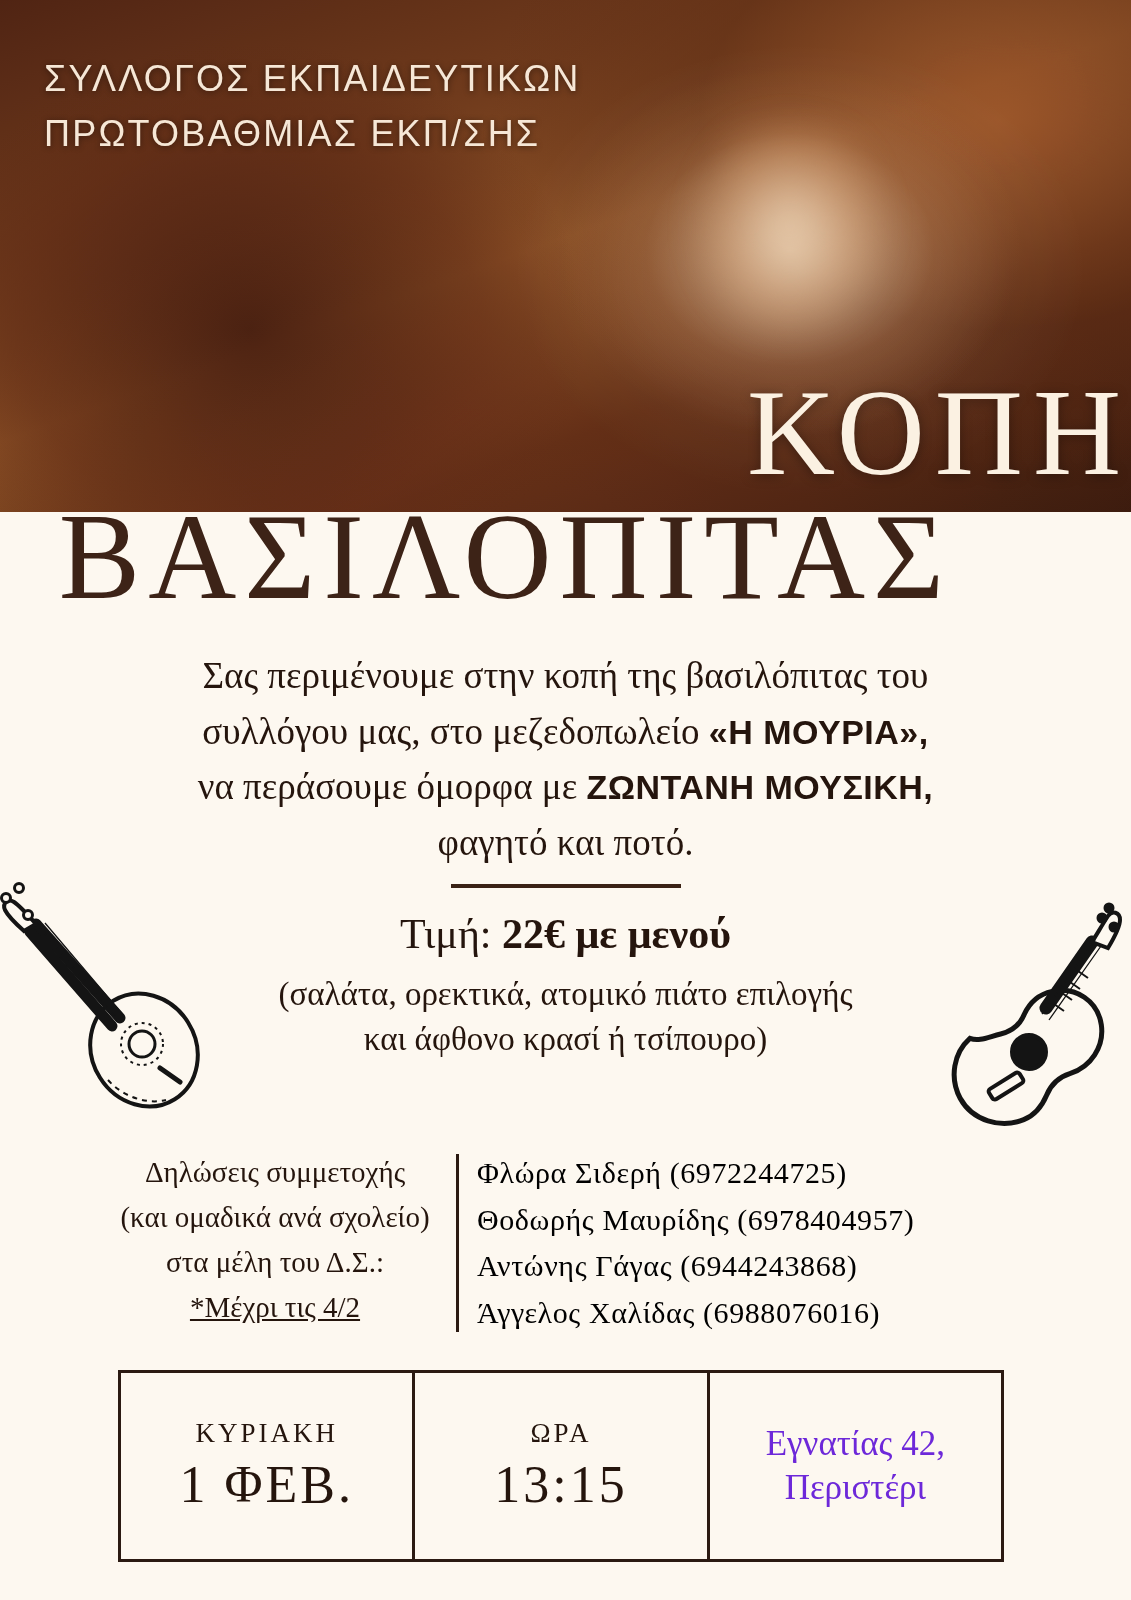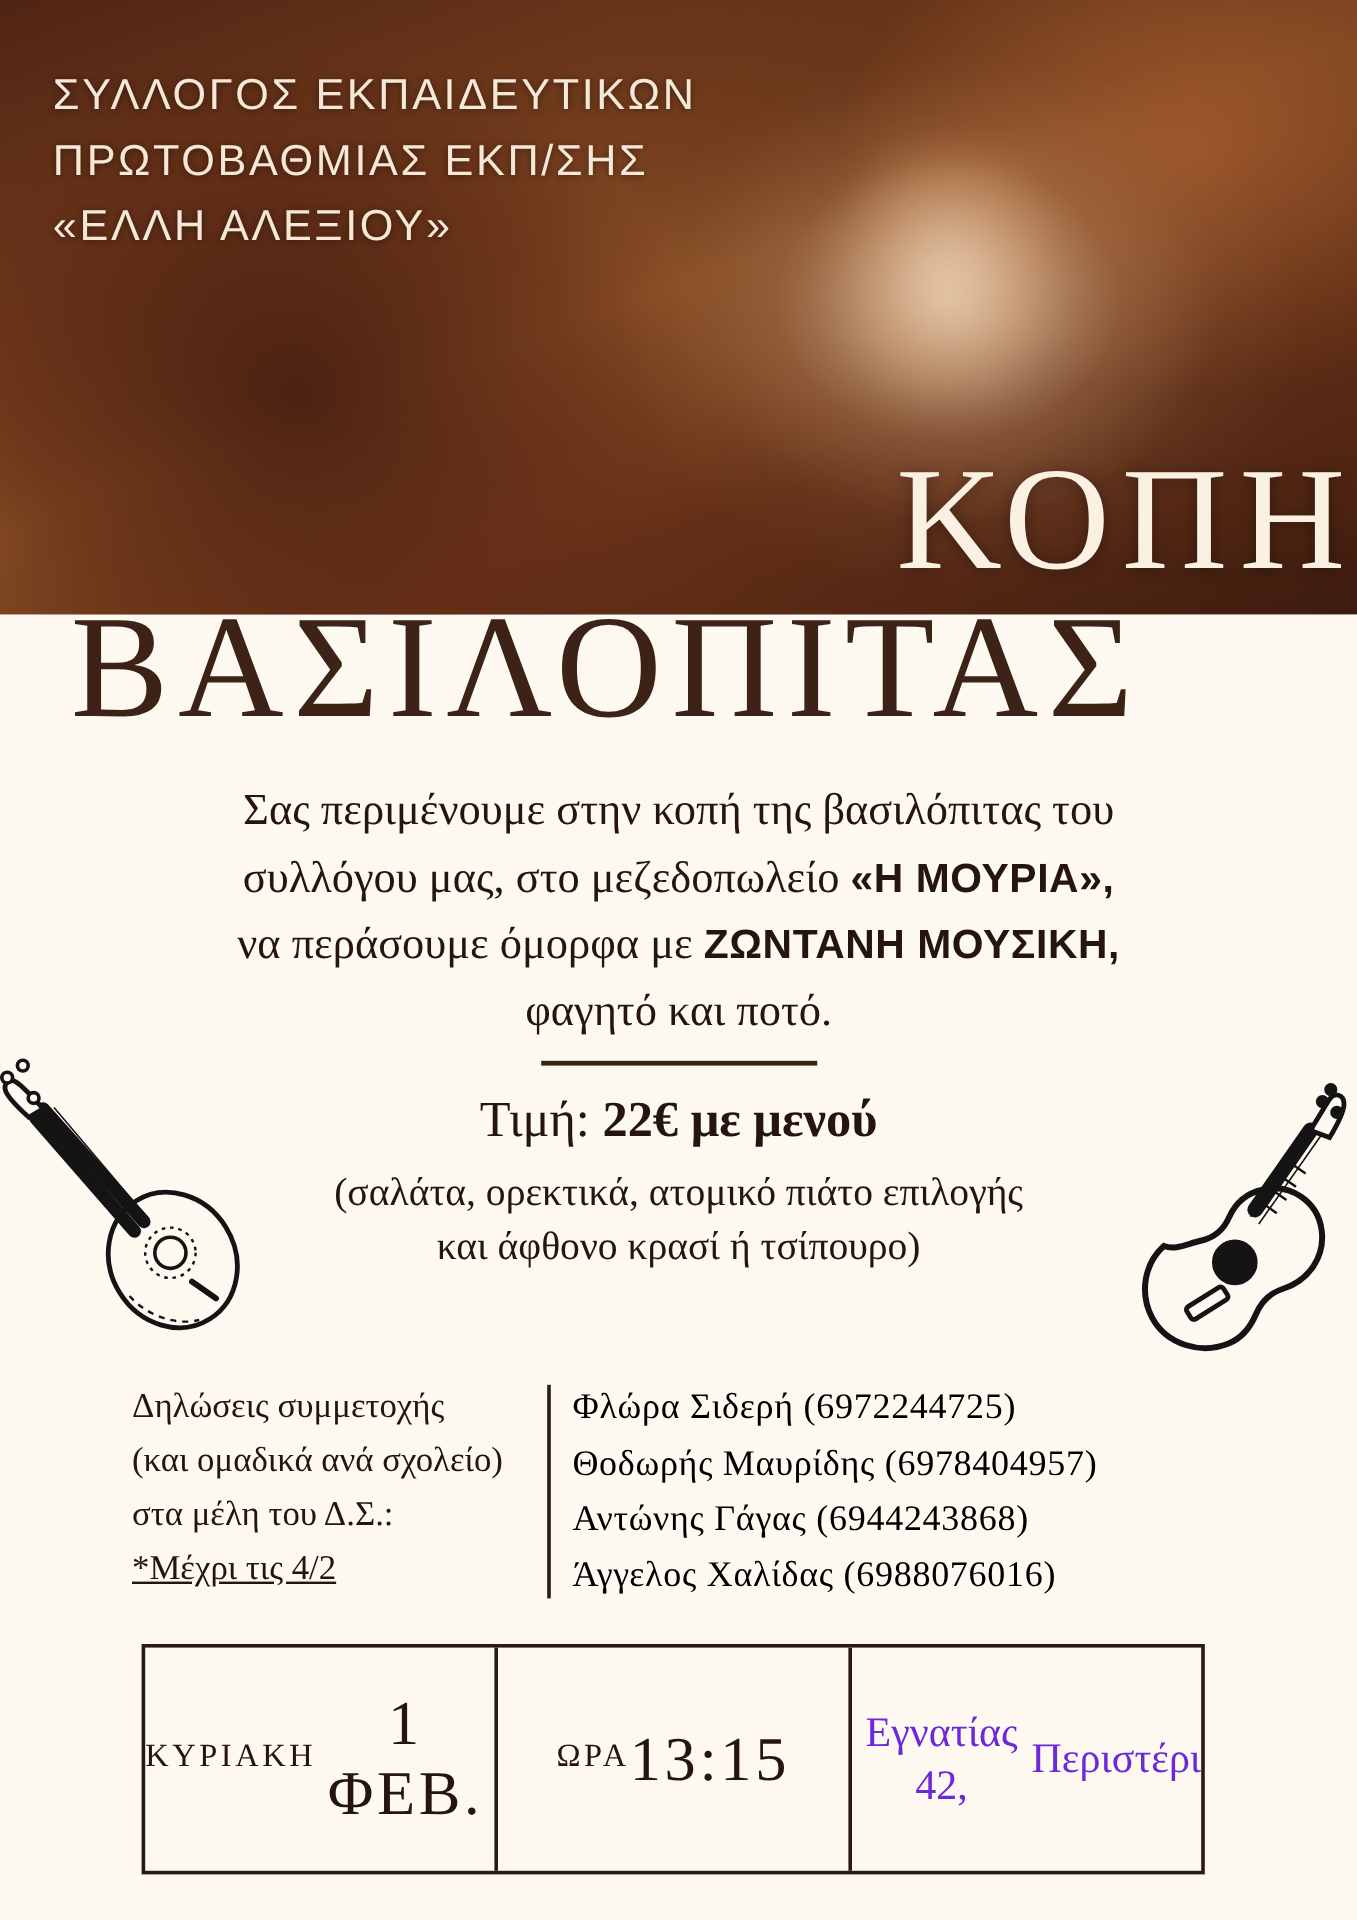--- a/index.html
+++ b/index.html
@@ -145,21 +145,21 @@
   
   .contacts {
     position: absolute;
     left: 110px; top: 1150px;
     width: 920px;
     display: flex;
     align-items: stretch;
   }
   .contacts-left {
     width: 330px;
-    text-align: left;
+    text-align: center;
     padding-right: 16px;
     font-size: 29px;
     line-height: 1.55;
     color: #25150d;
   }
   .contacts-left .u { text-decoration: underline; }
   .contacts-rule {
     width: 3px;
     background: #2b1a12;
     margin: 4px 0;
@@ -177,21 +177,21 @@
     position: absolute;
     left: 118px; top: 1370px;
     width: 880px;
     height: 186px;
     border: 3px solid #2b1a12;
     display: flex;
   }
   .info-cell {
     flex: 1 1 0;
     display: flex;
-    flex-direction: row;
+    flex-direction: column;
     align-items: center;
     justify-content: center;
     text-align: center;
   }
   .info-cell + .info-cell { border-left: 3px solid #2b1a12; }
   .info-label {
     font-size: 27px;
     letter-spacing: 3px;
     color: #25150d;
     margin-bottom: 6px;
@@ -212,21 +212,20 @@
 
 <div class="poster">
 
   <div class="photo-band">
     <div class="photo-figure"></div>
   </div>
 
   <div class="org">
     <div>ΣΥΛΛΟΓΟΣ ΕΚΠΑΙΔΕΥΤΙΚΩΝ</div>
     <div>ΠΡΩΤΟΒΑΘΜΙΑΣ ΕΚΠ/ΣΗΣ</div>
-    <div>«ΕΛΛΗ ΑΛΕΞΙΟΥ»</div>
   </div>
 
   <div class="title-1">ΚΟΠΗ</div>
   <div class="title-2">ΒΑΣΙΛΟΠΙΤΑΣ</div>
 
   <div class="intro">
     <div>Σας περιμένουμε στην κοπή της βασιλόπιτας του</div>
     <div>
       <span>συλλόγου μας, στο μεζεδοπωλείο </span><span class="strong">«Η ΜΟΥΡΙΑ»,</span>
     </div>

